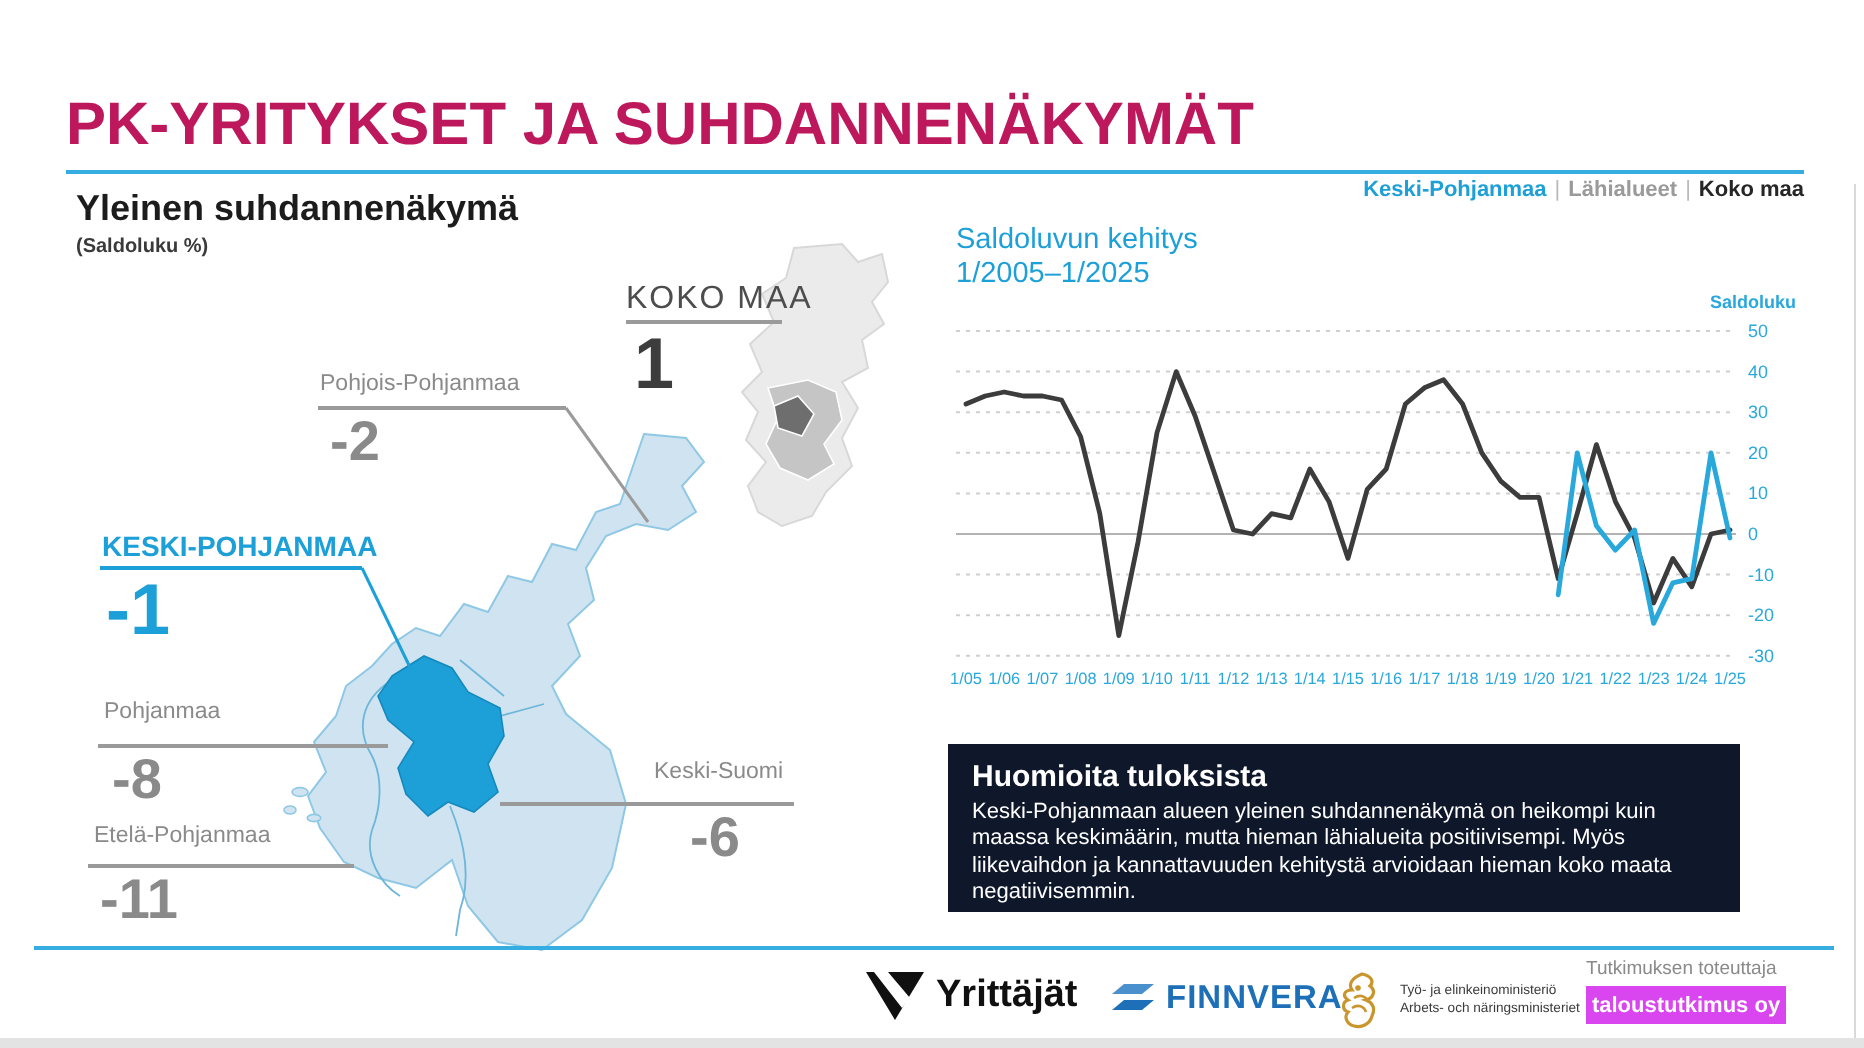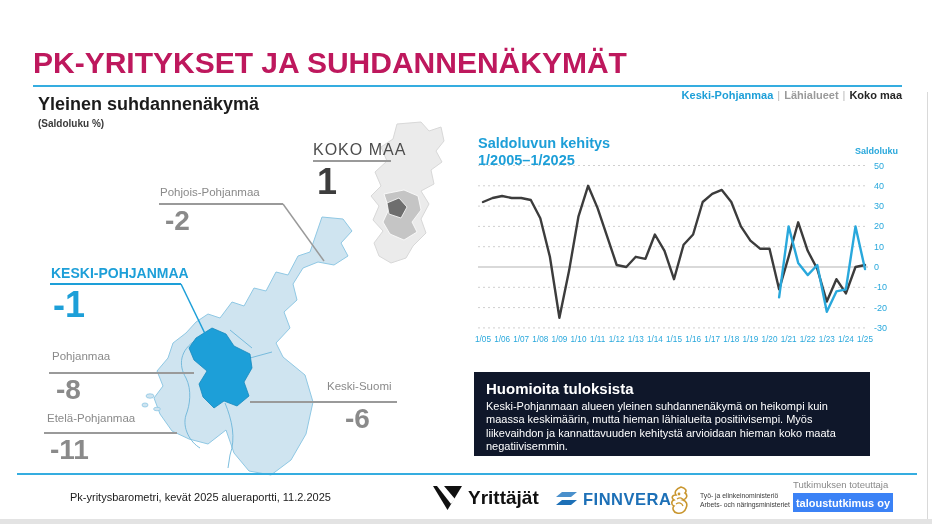--- a/index.html
+++ b/index.html
@@ -33,41 +33,41 @@
   .po-name{left:52px;top:350px;}
   .po-line{left:49px;top:372px;width:145px;height:1.5px;}
   .po-val{left:56px;top:376px;}
   .ep-name{left:47px;top:412px;}
   .ep-line{left:44px;top:432px;width:133px;height:1.5px;}
   .ep-val{left:50px;top:436px;}
   .ks-name{left:327px;top:380px;}
   .ks-line{left:250px;top:401px;width:147px;height:1.5px;}
   .ks-val{left:345px;top:405px;}
   
-  .chart-title{left:478px;top:112px;font-size:14.5px;font-weight:700;color:#1D9FD8;line-height:17px;margin-top:23px;}
+  .chart-title{left:478px;top:112px;font-size:14.5px;font-weight:400;color:#1D9FD8;line-height:17px;}
   .saldoluku{top:146px;right:34px;font-size:9px;font-weight:700;color:#29A8DC;}
   
   .hbox{left:474px;top:372px;width:372px;height:68px;background:#0f172a;color:#ffffff;
         padding:8px 12px;}
   .hbox h3{margin:0 0 3px 0;font-size:15px;font-weight:700;}
   .hbox p{margin:0;font-size:11px;font-weight:400;line-height:13.4px;width:352px;}
   
   .foot-rule{left:17px;top:473px;width:900px;height:2px;background:#35ADE0;}
   .right-rule{left:927px;top:92px;width:1px;height:427px;background:#d9d9d9;}
   .bottom-band{left:0;top:519px;width:932px;height:5px;background:#e3e3e3;}
   .source{left:70px;top:491px;font-size:11px;color:#1b1b1b;}
   .logo{display:flex;align-items:center;gap:6px;}
   .yr{left:433px;top:483px;}
   .yr .t{font-size:19px;font-weight:700;color:#101010;}
   .fv{left:556px;top:490px;}
   .fv .t{font-size:16.5px;font-weight:700;color:#1D70B7;letter-spacing:0.5px;}
   .min{left:669px;top:486px;gap:7px;}
   .min .t{font-size:6.8px;color:#3b3b3b;line-height:8.6px;}
   .tut{left:793px;top:479px;font-size:9.5px;color:#8a8a8a;}
-  .badge{left:793px;top:493px;width:100px;height:19px;background:#3b82f6;color:#fff;
+  .badge{left:793px;top:493px;width:100px;height:19px;background:#d946ef;color:#fff;
          font-size:11px;font-weight:700;display:flex;align-items:center;justify-content:center;}
 </style>
 </head>
 <body>
 
 <div id="slide">
 
   <div class="abs main-title">PK-YRITYKSET JA SUHDANNENÄKYMÄT</div>
   <div class="abs title-rule"></div>
   <div class="abs nav">
@@ -182,21 +182,20 @@
     </svg>
 
   <div class="abs hbox">
     <h3>Huomioita tuloksista</h3>
     <p>Keski-Pohjanmaan alueen yleinen suhdannenäkymä on heikompi kuin maassa keskimäärin, mutta hieman lähialueita positiivisempi. Myös liikevaihdon ja kannattavuuden kehitystä arvioidaan hieman koko maata negatiivisemmin.</p>
   </div>
 
   <div class="abs foot-rule"></div>
   <div class="abs right-rule"></div>
   <div class="abs bottom-band"></div>
-  <div class="abs source">Pk-yritysbarometri, kevät 2025 alueraportti, 11.2.2025</div>
 
   <div class="abs logo yr">
     <svg width="29" height="29" viewBox="0 0 29 29">
       <polygon points="0,3 29,3 14.5,27" fill="#101010"></polygon>
       <polygon points="4,3 11,3 22,16 18,21" fill="#ffffff"></polygon>
     </svg>
     <span class="t">Yrittäjät</span>
   </div>
 
   <div class="abs logo fv">

